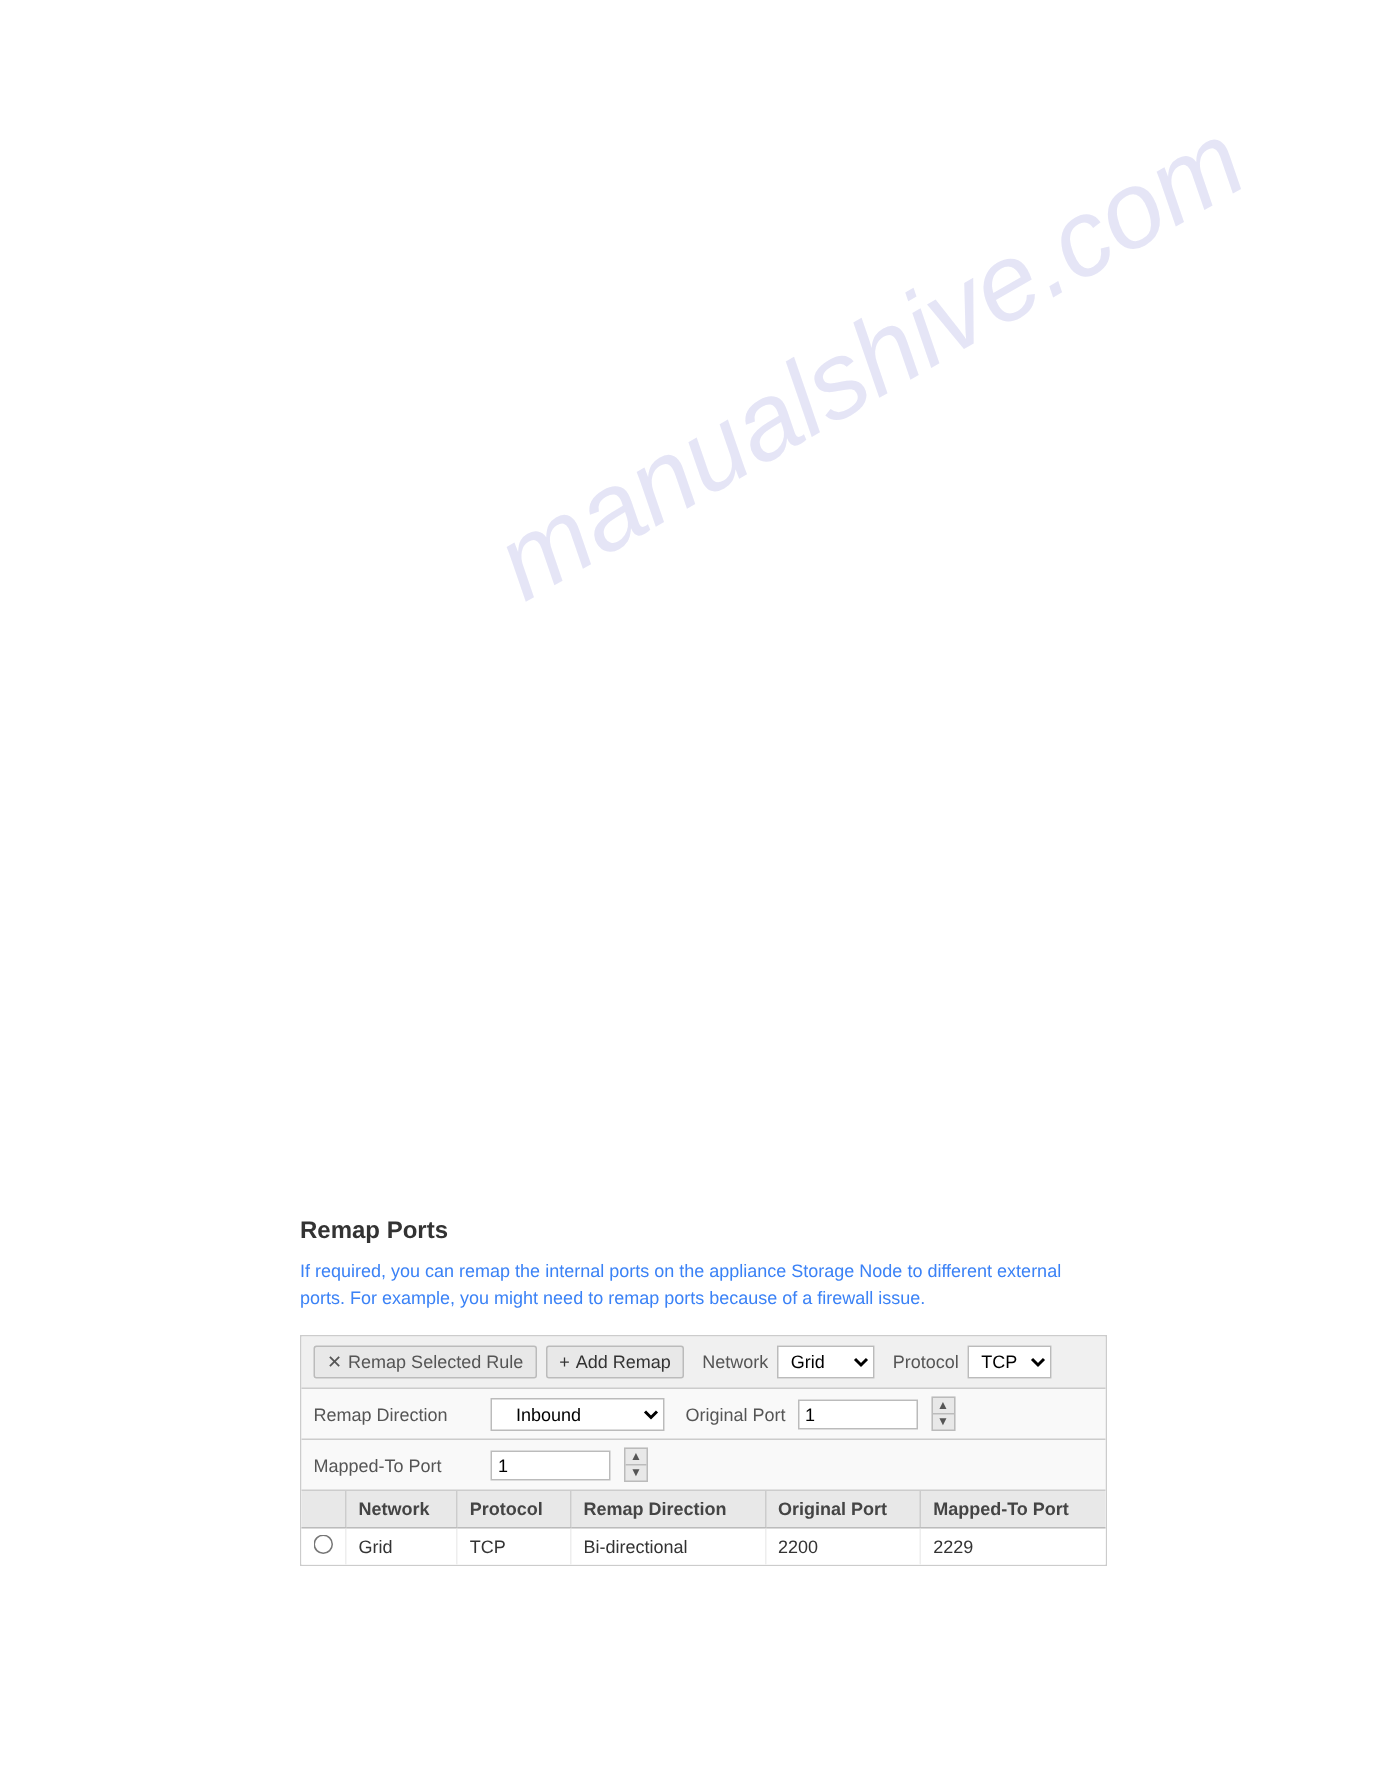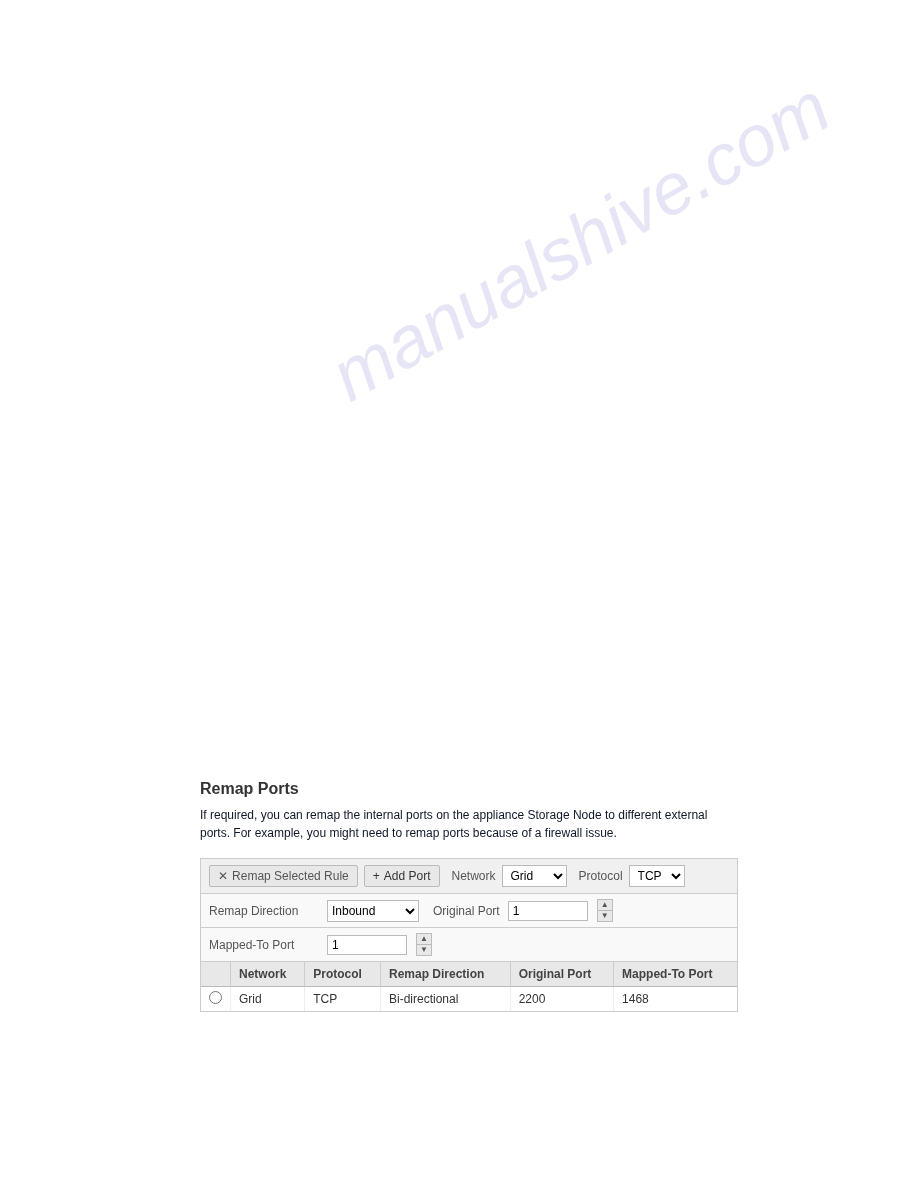--- a/index.html
+++ b/index.html
@@ -29,32 +29,33 @@
       transform: rotate(-30deg);
       pointer-events: none;
       white-space: nowrap;
       z-index: 100;
     }
 
     .main-content {
       padding: 780px 0 0 0;
       padding-left: 200px;
       padding-right: 180px;
+      margin-top: 32px;
     }
 
     .section-title {
       font-size: 16px;
       font-weight: bold;
       color: #333;
       margin-bottom: 8px;
     }
 
     .section-description {
       font-size: 12px;
-      color: #0f172a;
+      color: #3b82f6;
       margin-bottom: 16px;
       line-height: 1.5;
     }
 
     .remap-panel {
       border: 1px solid #ccc;
       background: #f9f9f9;
     }
 
     .toolbar-row {
@@ -193,21 +194,21 @@
     }
 
     .radio-cell {
       width: 20px;
       text-align: center;
     }
 
     .direction-select {
       font-size: 12px;
       border: 1px solid #bbb;
-      padding: 2px 0;
+      padding: 2px 12px;
       background: #fff;
       cursor: pointer;
     }
   </style>
 </head>
 <body>
 
 <div class="watermark">manualshive.com</div>
 
 <div class="main-content">
@@ -218,21 +219,21 @@
   <div class="remap-panel">
 
     <div class="toolbar-row">
       <button class="btn-remove">
         <span>✕</span>
         <span>Remap Selected Rule</span>
       </button>
 
       <button class="btn-add">
         <span>+</span>
-        <span>Add Port</span>
+        <span>Add Remap</span>
       </button>
 
       <span class="toolbar-label">Network</span>
       <select class="toolbar-select">
         <option>Grid</option>
         <option>Admin</option>
         <option>Client</option>
       </select>
 
       <span class="toolbar-label">Protocol</span>
@@ -281,20 +282,20 @@
         </thead>
         <tbody id="table-body">
           <tr>
             <td class="radio-cell">
               <input type="radio" name="rule-select" style="">
             </td>
             <td>Grid</td>
             <td>TCP</td>
             <td>Bi-directional</td>
             <td>2200</td>
-            <td>1468</td>
+            <td>2229</td>
           </tr>
         </tbody>
       </table>
     </div>
 
   </div>
 </div>
 
 </body></html>

